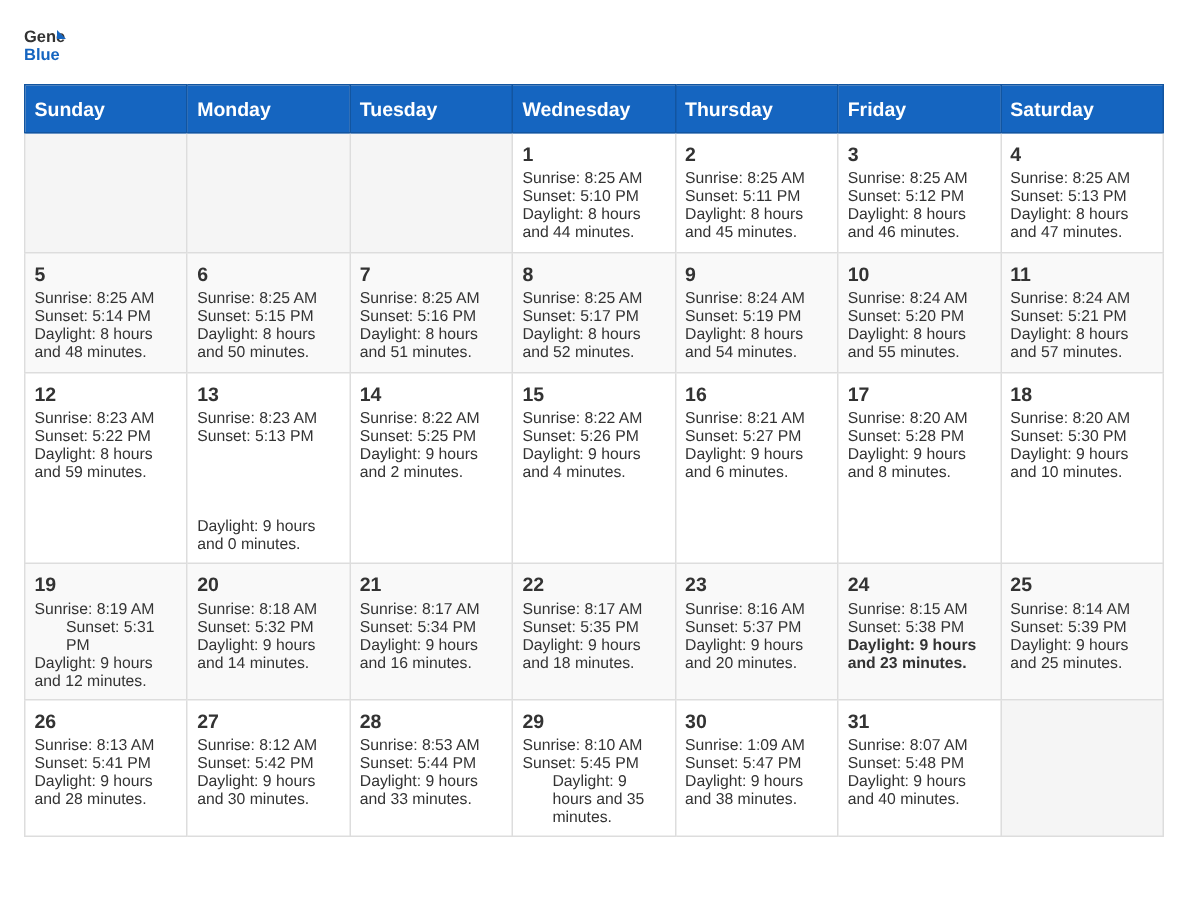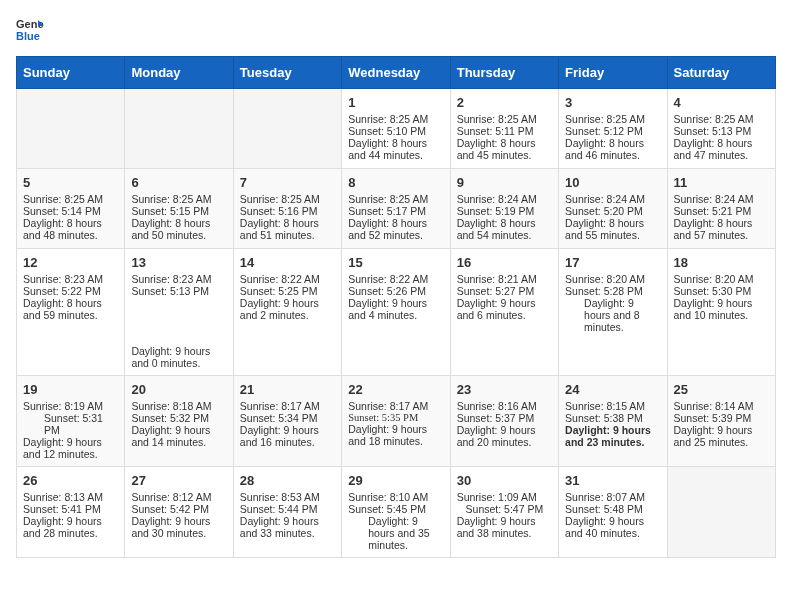--- a/index.html
+++ b/index.html
@@ -204,21 +204,21 @@
         <td>
           <span class="day-number">16</span>
           <span style="display: block;">Sunrise: 8:21 AM</span>
           <span style="display: block;">Sunset: 5:27 PM</span>
           <span style="display: block;">Daylight: 9 hours and 6 minutes.</span>
         </td>
         <td>
           <span class="day-number">17</span>
           <span style="display: block;">Sunrise: 8:20 AM</span>
           <span style="display: block;">Sunset: 5:28 PM</span>
-          <span style="display: block; margin-left: 19px;">Daylight: 9 hours and 8 minutes.</span>
+          <span style="display: block;">Daylight: 9 hours and 8 minutes.</span>
         </td>
         <td>
           <span class="day-number">18</span>
           <span style="display: block;">Sunrise: 8:20 AM</span>
           <span style="display: block;">Sunset: 5:30 PM</span>
           <span style="display: block;">Daylight: 9 hours and 10 minutes.</span>
         </td>
       </tr>
       <tr>
         <td>
@@ -235,21 +235,21 @@
         </td>
         <td>
           <span class="day-number">21</span>
           <span style="display: block;">Sunrise: 8:17 AM</span>
           <span style="display: block;">Sunset: 5:34 PM</span>
           <span style="display: block;">Daylight: 9 hours and 16 minutes.</span>
         </td>
         <td>
           <span class="day-number">22</span>
           <span style="display: block;">Sunrise: 8:17 AM</span>
-          <span style="display: block; font-family: Liberation Serif, serif;">Sunset: 5:35 PM</span>
+          <span style="display: block;">Sunset: 5:35 PM</span>
           <span style="display: block;">Daylight: 9 hours and 18 minutes.</span>
         </td>
         <td>
           <span class="day-number">23</span>
           <span style="display: block;">Sunrise: 8:16 AM</span>
           <span style="display: block;">Sunset: 5:37 PM</span>
           <span style="display: block;">Daylight: 9 hours and 20 minutes.</span>
         </td>
         <td>
           <span class="day-number">24</span>
@@ -285,21 +285,21 @@
         </td>
         <td>
           <span class="day-number">29</span>
           <span style="display: block;">Sunrise: 8:10 AM</span>
           <span style="display: block;">Sunset: 5:45 PM</span>
           <span style="display: block; margin-left: 20px;">Daylight: 9 hours and 35 minutes.</span>
         </td>
         <td>
           <span class="day-number">30</span>
           <span style="display: block;">Sunrise: 1:09 AM</span>
-          <span style="display: block; text-align: center;">Sunset: 5:47 PM</span>
+          <span style="display: block;">Sunset: 5:47 PM</span>
           <span style="display: block;">Daylight: 9 hours and 38 minutes.</span>
         </td>
         <td>
           <span class="day-number">31</span>
           <span style="display: block;">Sunrise: 8:07 AM</span>
           <span style="display: block;">Sunset: 5:48 PM</span>
           <span style="display: block;">Daylight: 9 hours and 40 minutes.</span>
         </td>
         <td class="empty-cell"></td>
       </tr>

